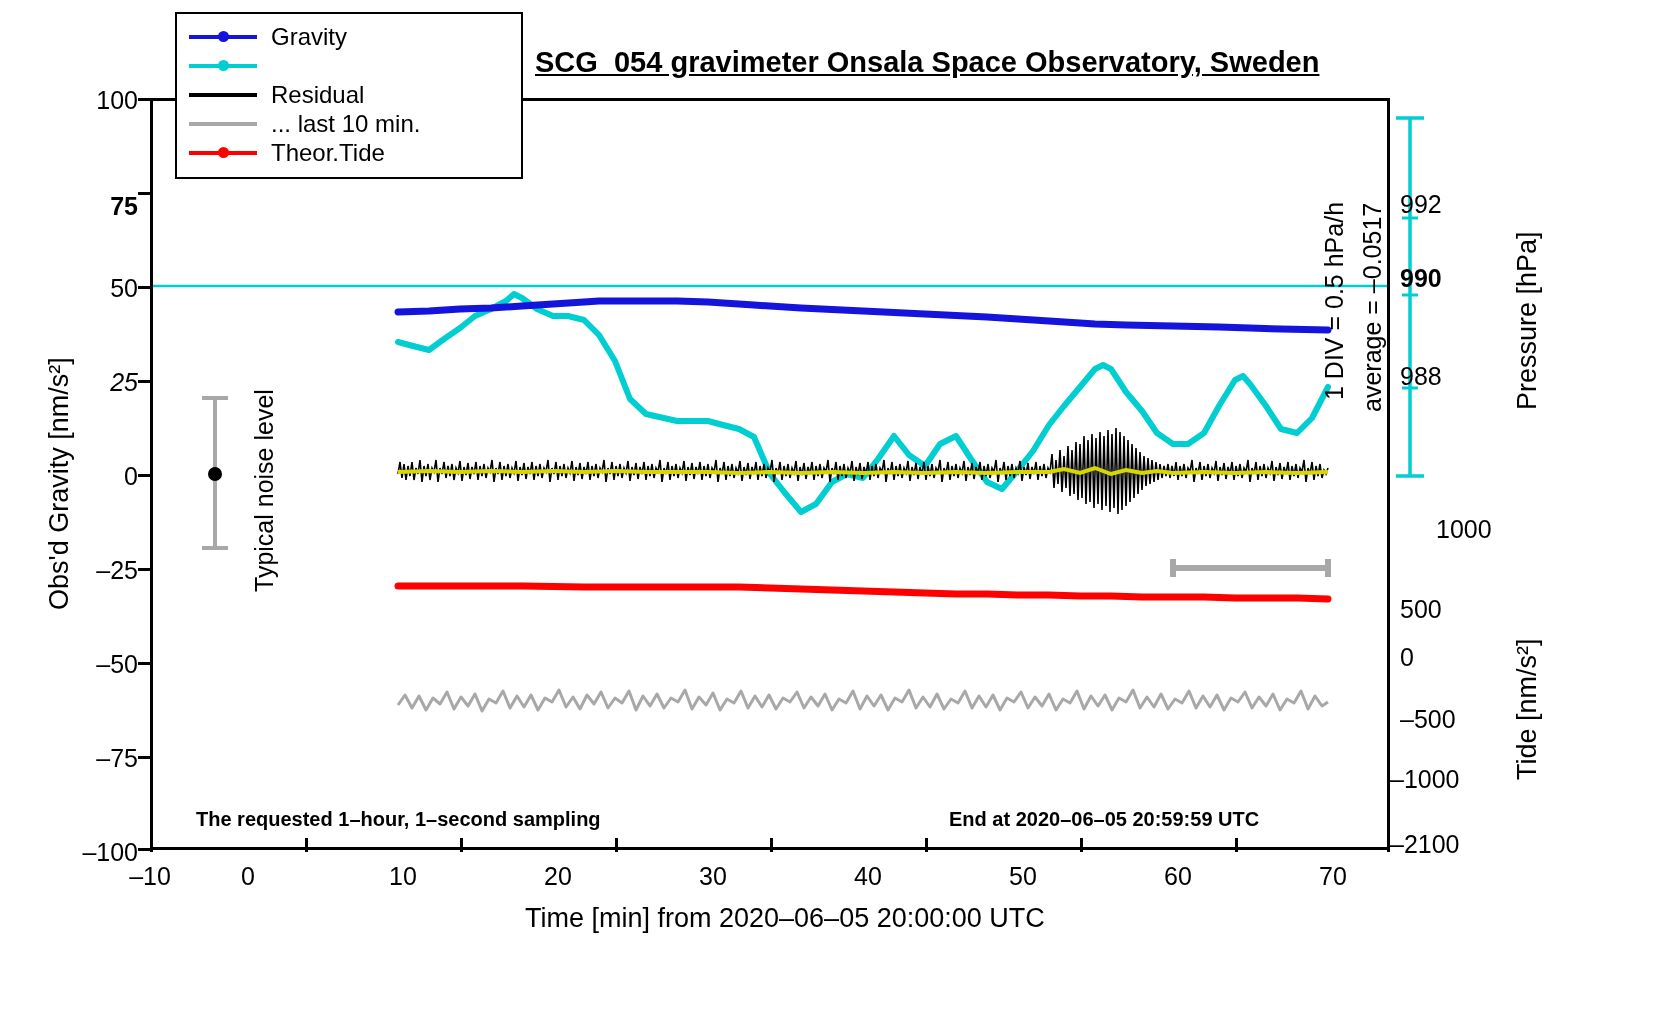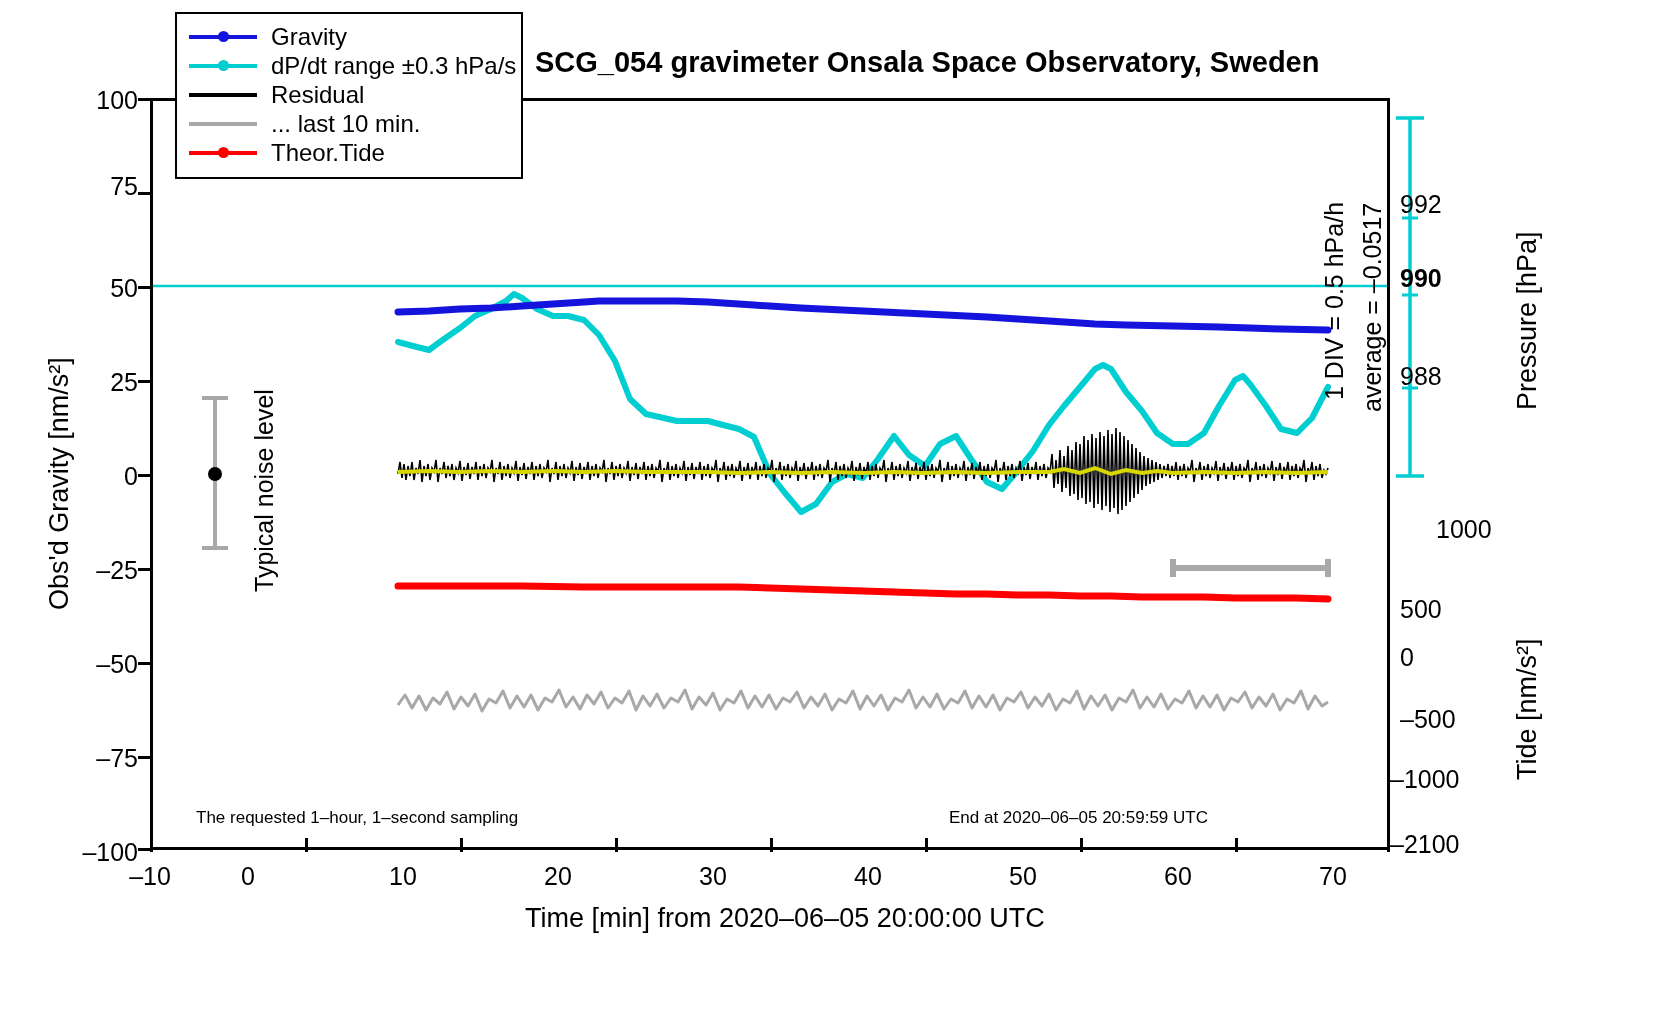--- a/index.html
+++ b/index.html
@@ -72,20 +72,21 @@
 
   
   #chart-title {
     position: absolute;
     left: 535px;
     top: 46px;
     font-size: 29px;
     font-weight: bold;
     color: #000;
     white-space: nowrap;
+    text-decoration: underline;
   }
 
   
   #legend {
     position: absolute;
     left: 175px;
     top: 12px;
     background: #ffffff;
     border: 2px solid #000;
     padding: 8px 14px 10px 10px;
@@ -126,21 +127,21 @@
     white-space: nowrap;
   }
 
   
   .annot {
     position: absolute;
     font-size: 25px;
     color: #000;
     white-space: nowrap;
   }
-  .annot-bold { font-weight: normal; font-size: 17px; }
+  .annot-bold { font-weight: bold; font-size: 20px; }
   .annot-rot {
     transform: rotate(-90deg);
     transform-origin: 0 0;
   }
 </style>
 </head>
 <body>
 
 <div id="root">
 
@@ -183,23 +184,23 @@
     <line x1="16" y1="20" x2="44" y2="20" stroke="#00ced1" stroke-width="3.5"></line>
     <line x1="16" y1="378" x2="44" y2="378" stroke="#00ced1" stroke-width="3.5"></line>
     <line x1="22" y1="120" x2="38" y2="120" stroke="#00ced1" stroke-width="3"></line>
     <line x1="22" y1="197" x2="38" y2="197" stroke="#00ced1" stroke-width="3"></line>
     <line x1="22" y1="290" x2="38" y2="290" stroke="#00ced1" stroke-width="3"></line>
   </svg>
 
   <div id="plot-frame"></div>
 
   <div class="tick-label tick-left" style="left:60px; top:86px; width:78px;">100</div>
-  <div class="tick-label tick-left" style="left:60px; top:172px; width:78px;">75</div>
+  <div class="tick-label tick-left" style="left:60px; top:192px; width:78px;font-weight:bold;">75</div>
   <div class="tick-label tick-left" style="left:60px; top:274px; width:78px;">50</div>
-  <div class="tick-label tick-left" style="left:60px; top:368px; width:78px;">25</div>
+  <div class="tick-label tick-left" style="left:60px; top:368px; width:78px;font-style:italic;">25</div>
   <div class="tick-label tick-left" style="left:60px; top:462px; width:78px;">0</div>
   <div class="tick-label tick-left" style="left:50px; top:556px; width:88px;text-align:right;">–25</div>
   <div class="tick-label tick-left" style="left:50px; top:650px; width:88px;">–50</div>
   <div class="tick-label tick-left" style="left:50px; top:744px; width:88px;">–75</div>
   <div class="tick-label tick-left" style="left:40px; top:838px; width:98px;">–100</div>
 
   <div class="tick-mark" style="left:138px; top:98px;  width:15px; height:3px;"></div>
   <div class="tick-mark" style="left:138px; top:192px; width:15px; height:3px;"></div>
   <div class="tick-mark" style="left:138px; top:286px; width:15px; height:3px;"></div>
   <div class="tick-mark" style="left:138px; top:380px; width:15px; height:3px;"></div>
@@ -257,21 +258,20 @@
         <span class="lk-line" style="background:#1414dc;"></span>
         <span class="lk-dot" style="background:#1414dc;"></span>
       </span>
       <span class="legend-label">Gravity</span>
     </div>
     <div class="legend-row">
       <span class="legend-key">
         <span class="lk-line" style="background:#00ced1;"></span>
         <span class="lk-dot" style="background:#00ced1;"></span>
       </span>
-      <span class="legend-label">dP/dt range ±0.3 hPa/s</span>
     </div>
     <div class="legend-row">
       <span class="legend-key">
         <span class="lk-line" style="background:#000000;"></span>
       </span>
       <span class="legend-label">Residual</span>
     </div>
     <div class="legend-row">
       <span class="legend-key">
         <span class="lk-line" style="background:#a8a8a8;"></span>

